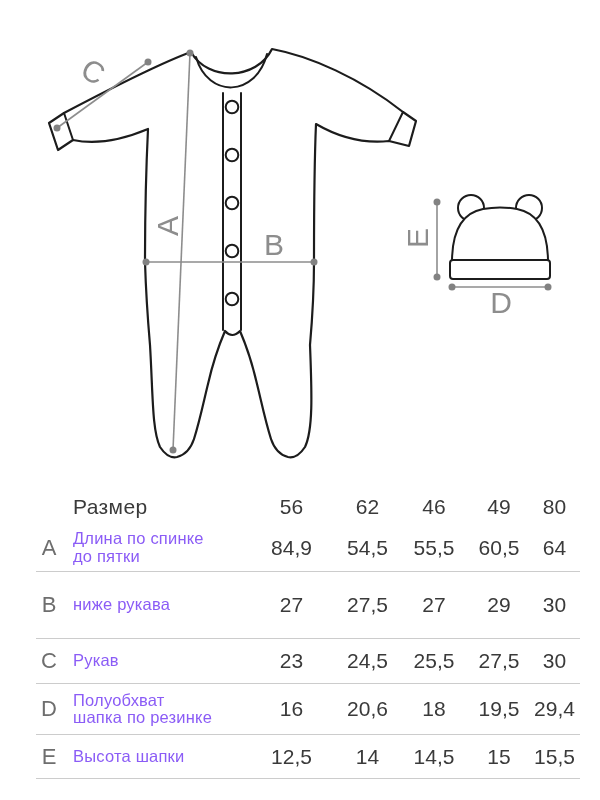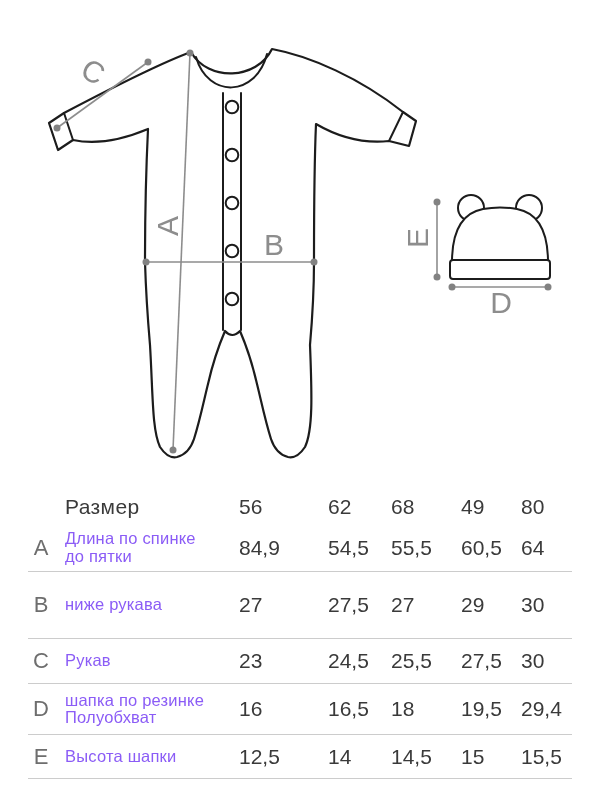--- a/index.html
+++ b/index.html
@@ -7,33 +7,33 @@
   .stage { position:relative; width:600px; height:800px; background:#fff; overflow:hidden; }
 
   svg.diagram { position:absolute; left:0; top:0; }
   svg.diagram .garment { fill:#ffffff; stroke:#1c1c1c; stroke-width:2.2; stroke-linejoin:round; stroke-linecap:round; }
   svg.diagram .thin    { fill:none; stroke:#1c1c1c; stroke-width:2; stroke-linecap:round; }
   svg.diagram .btn     { fill:#ffffff; stroke:#1c1c1c; stroke-width:2; }
   svg.diagram .measure { stroke:#8d8d8d; stroke-width:1.6; fill:none; }
   svg.diagram .mdot    { fill:#828282; stroke:none; }
   svg.diagram text     { font-family:"Liberation Sans", sans-serif; font-size:30px; fill:#8d8d8d; }
 
-  .size-table { position:absolute; left:28px; top:490px; width:544px; color:#3a3a3a; }
+  .size-table { position:absolute; left:36px; top:490px; width:544px; color:#3a3a3a; }
   .trow { display:grid; grid-template-columns:26px 185px 89px 63px 70px 60px 51px; align-items:center; }
   .trow.data { border-bottom:1px solid #cccccc; }
   .trow.header      { min-height:34px; }
   .trow.row-a       { min-height:47px; }
   .trow.row-b       { min-height:66px; }
   .trow.row-c       { min-height:44px; }
   .trow.row-d       { min-height:50px; }
   .trow.row-e       { min-height:43px; }
   .cell.letter { color:#6e6e6e; font-size:22px; text-align:center; }
   .cell.label  { color:#8b5cf6; font-size:16.5px; line-height:17.5px; padding-left:11px; letter-spacing:.2px; }
   .cell.label span { display:block; }
-  .cell.val    { font-size:21px; text-align:left; }
+  .cell.val    { font-size:21px; text-align:center; }
   .trow.header .label { font-size:21px; color:#3a3a3a; letter-spacing:.4px; }
   .trow.header .val   { font-size:21px; }
 </style>
 </head>
 <body>
 
 <div class="stage">
 
   <svg class="diagram" width="600" height="480" viewBox="0 0 600 480">
 
@@ -110,21 +110,21 @@
     <text x="501" y="313" text-anchor="middle">D</text>
   </svg>
 
   <div class="size-table">
 
     <div class="trow header">
       <div class="cell letter"></div>
       <div class="cell label">Размер</div>
       <div class="cell val">56</div>
       <div class="cell val">62</div>
-      <div class="cell val">68</div>
+      <div class="cell val">46</div>
       <div class="cell val">49</div>
       <div class="cell val">80</div>
     </div>
 
     <div class="trow data row-a">
       <div class="cell letter">A</div>
       <div class="cell label">
         <span>Длина по спинке</span>
         <span>до пятки</span>
       </div>
@@ -155,25 +155,25 @@
       <div class="cell val">23</div>
       <div class="cell val">24,5</div>
       <div class="cell val">25,5</div>
       <div class="cell val">27,5</div>
       <div class="cell val">30</div>
     </div>
 
     <div class="trow data row-d">
       <div class="cell letter">D</div>
       <div class="cell label">
+        <span>Полуобхват</span>
         <span>шапка по резинке</span>
-        <span>Полуобхват</span>
       </div>
       <div class="cell val">16</div>
-      <div class="cell val">16,5</div>
+      <div class="cell val">20,6</div>
       <div class="cell val">18</div>
       <div class="cell val">19,5</div>
       <div class="cell val">29,4</div>
     </div>
 
     <div class="trow data row-e">
       <div class="cell letter">E</div>
       <div class="cell label">
         <span>Высота шапки</span>
       </div>

